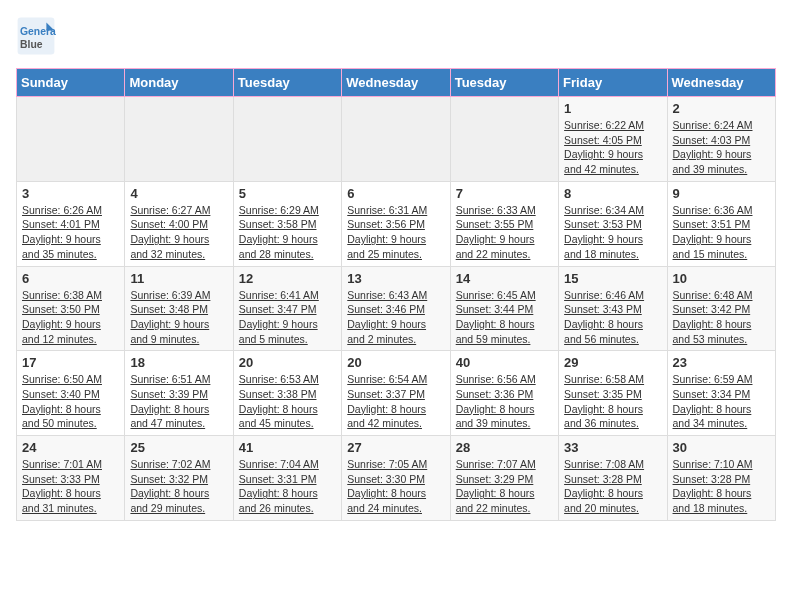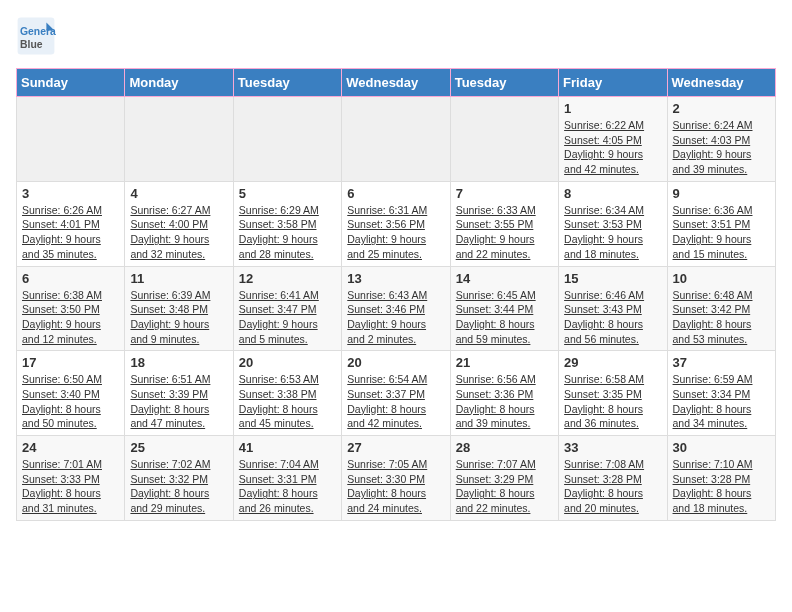--- a/index.html
+++ b/index.html
@@ -199,29 +199,29 @@
         </td>
         <td>
           <span class="day-num">20</span>
           <div class="day-info">Sunrise: 6:53 AM<br>Sunset: 3:38 PM<br>Daylight: 8 hours and 45 minutes.</div>
         </td>
         <td>
           <span class="day-num">20</span>
           <div class="day-info">Sunrise: 6:54 AM<br>Sunset: 3:37 PM<br>Daylight: 8 hours and 42 minutes.</div>
         </td>
         <td>
-          <span class="day-num">21</span>
+          <span class="day-num">40</span>
           <div class="day-info">Sunrise: 6:56 AM<br>Sunset: 3:36 PM<br>Daylight: 8 hours and 39 minutes.</div>
         </td>
         <td>
           <span class="day-num">29</span>
           <div class="day-info">Sunrise: 6:58 AM<br>Sunset: 3:35 PM<br>Daylight: 8 hours and 36 minutes.</div>
         </td>
         <td>
-          <span class="day-num">37</span>
+          <span class="day-num">23</span>
           <div class="day-info">Sunrise: 6:59 AM<br>Sunset: 3:34 PM<br>Daylight: 8 hours and 34 minutes.</div>
         </td>
       </tr>
       <tr style="background: #14b8a6;">
         <td>
           <span class="day-num">24</span>
           <div class="day-info">Sunrise: 7:01 AM<br>Sunset: 3:33 PM<br>Daylight: 8 hours and 31 minutes.</div>
         </td>
         <td>
           <span class="day-num">25</span>

